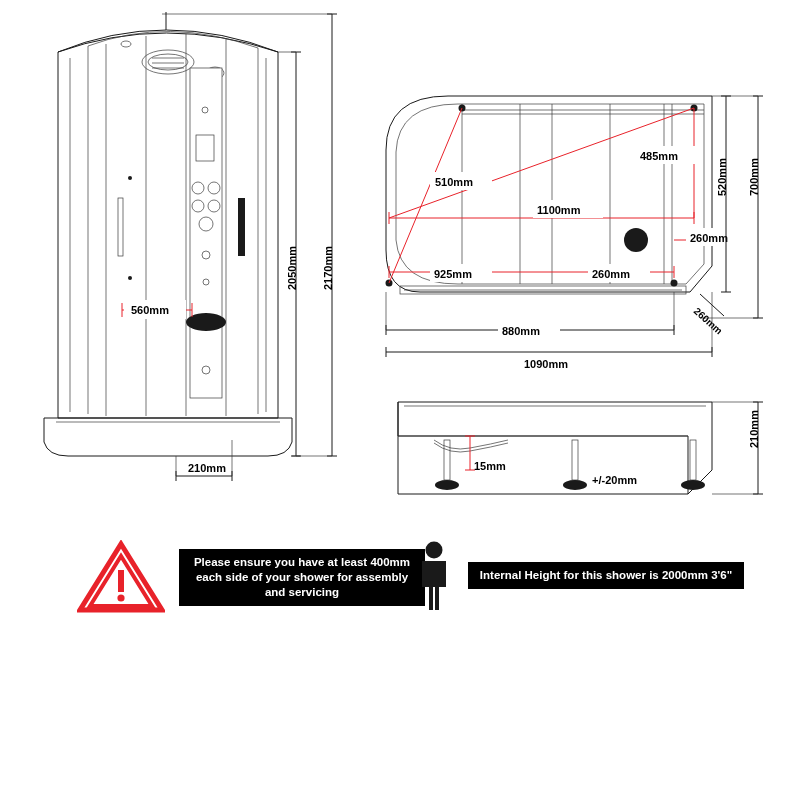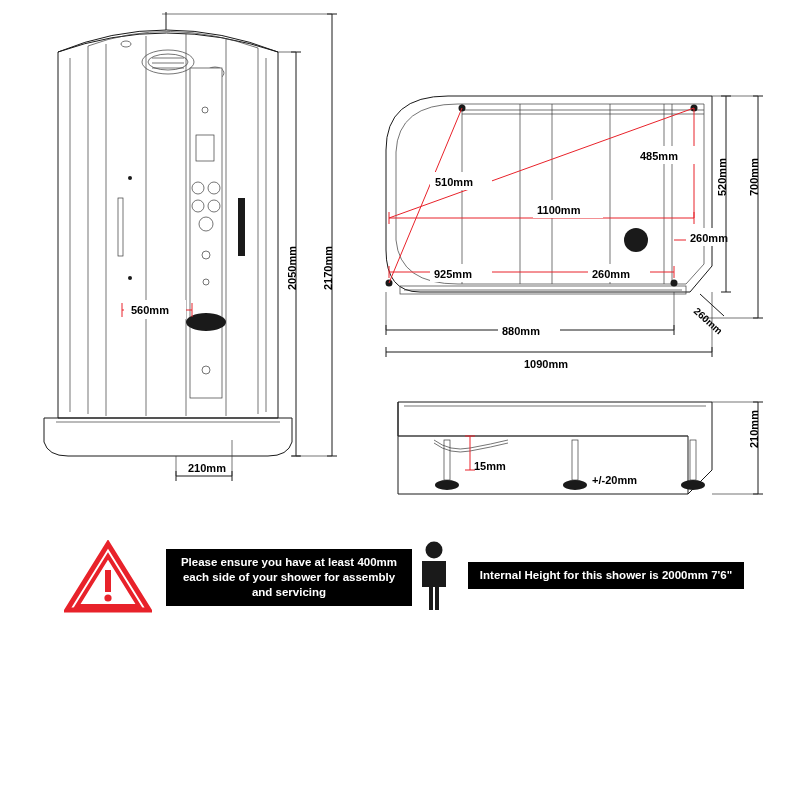--- a/index.html
+++ b/index.html
@@ -296,32 +296,32 @@
       <path class="blk" d="M753 402 L763 402"></path>
       <path class="blk" d="M753 494 L763 494"></path>
       <path class="blk-thin" d="M712 402 L758 402"></path>
       <path class="blk-thin" d="M712 494 L758 494"></path>
       <text class="dim-text" x="758" y="448" transform="rotate(-90 758 448)">210mm</text>
     </g>
   </svg>
 
   <div class="notes">
 
-    <div class="note-row" style="left:64px; top:12px;">
+    <div class="note-row" style="left:77px; top:12px;">
       <svg id="warn-triangle" viewBox="0 0 88 74">
         <polygon points="44,4 85,70 3,70" fill="#ffffff" stroke="#e8222a" stroke-width="5"></polygon>
         <polygon points="44,16 75,66 13,66" fill="#ffffff" stroke="#e8222a" stroke-width="4"></polygon>
         <rect x="41" y="30" width="6" height="22" fill="#e8222a"></rect>
         <circle cx="44" cy="58" r="3.6" fill="#e8222a"></circle>
       </svg>
       <div class="note-banner" style="width:246px; margin-left:14px;">Please ensure you have at least 400mm each side of your shower for assembly and servicing</div>
     </div>
 
     <div class="note-row" style="left:412px; top:12px;">
       <svg id="person-icon" viewBox="0 0 44 70">
         <circle cx="22" cy="10" r="8.5" fill="#1a1a1a"></circle>
         <path d="M10 21 h24 v26 h-7 v23 h-4 v-23 h-2 v23 h-4 v-23 h-7 z" fill="#1a1a1a"></path>
       </svg>
-      <div class="note-banner" style="width:276px; margin-left:12px;">Internal Height for this shower is 2000mm 7'6"</div>
+      <div class="note-banner" style="width:276px; margin-left:12px;">Internal Height for this shower is 2000mm 3'6"</div>
     </div>
 
   </div>
 </div>
 
 </body></html>

